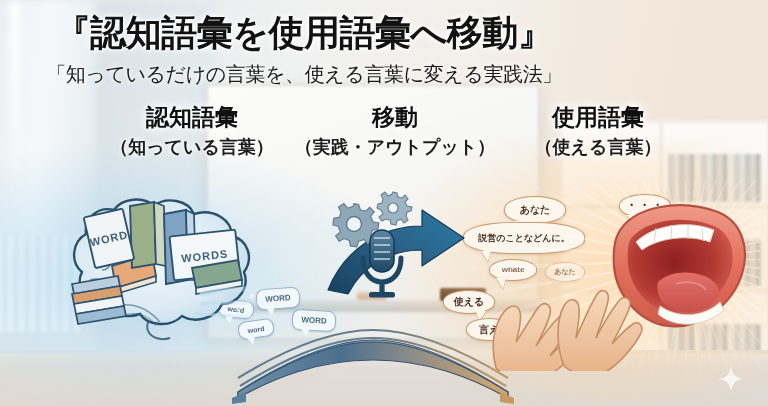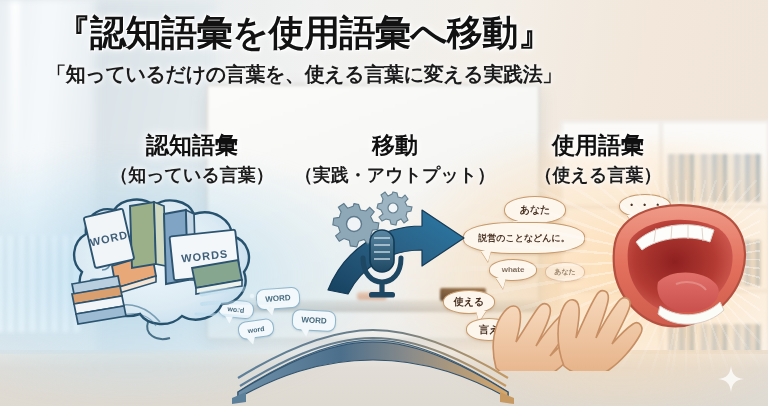--- a/index.html
+++ b/index.html
@@ -61,26 +61,26 @@
     filter:blur(6px);}
 
   
   .title-wrap{position:absolute;left:0;top:14px;width:608px;text-align:center;z-index:40;}
   .main-title{
     font-size:36px;line-height:1.08;font-weight:bold;color:#121212;letter-spacing:-0.5px;
     text-shadow:0 0 5px #fff,0 0 10px #fff,1px 1px 0 #fff,-1px -1px 0 #fff;
     white-space:nowrap;
   }
   .sub-title{
-    margin-top:8px;font-size:20px;font-weight:bold;color:#1b1b1b;letter-spacing:-0.4px;
+    margin-top:8px;font-size:20px;font-weight:normal;color:#1b1b1b;letter-spacing:-0.4px;
     text-shadow:0 0 5px #fff,0 0 9px #fff;white-space:nowrap;
   }
 
   
-  .cols{position:absolute;left:0;top:130px;width:768px;height:60px;z-index:40;}
+  .cols{position:absolute;left:0;top:102px;width:768px;height:60px;z-index:40;}
   .col{position:absolute;text-align:center;width:220px;}
   .col.c1{left:82px;}
   .col.c2{left:285px;}
   .col.c3{left:488px;}
   .col .h{font-size:23px;font-weight:bold;color:#101010;letter-spacing:0px;
     text-shadow:0 0 5px #fff,0 0 10px #fff,0 0 14px #fff;}
   .col .s{margin-top:2px;font-size:18px;font-weight:bold;color:#1c1c1c;
     text-shadow:0 0 5px #fff,0 0 9px #fff;}
 
   

